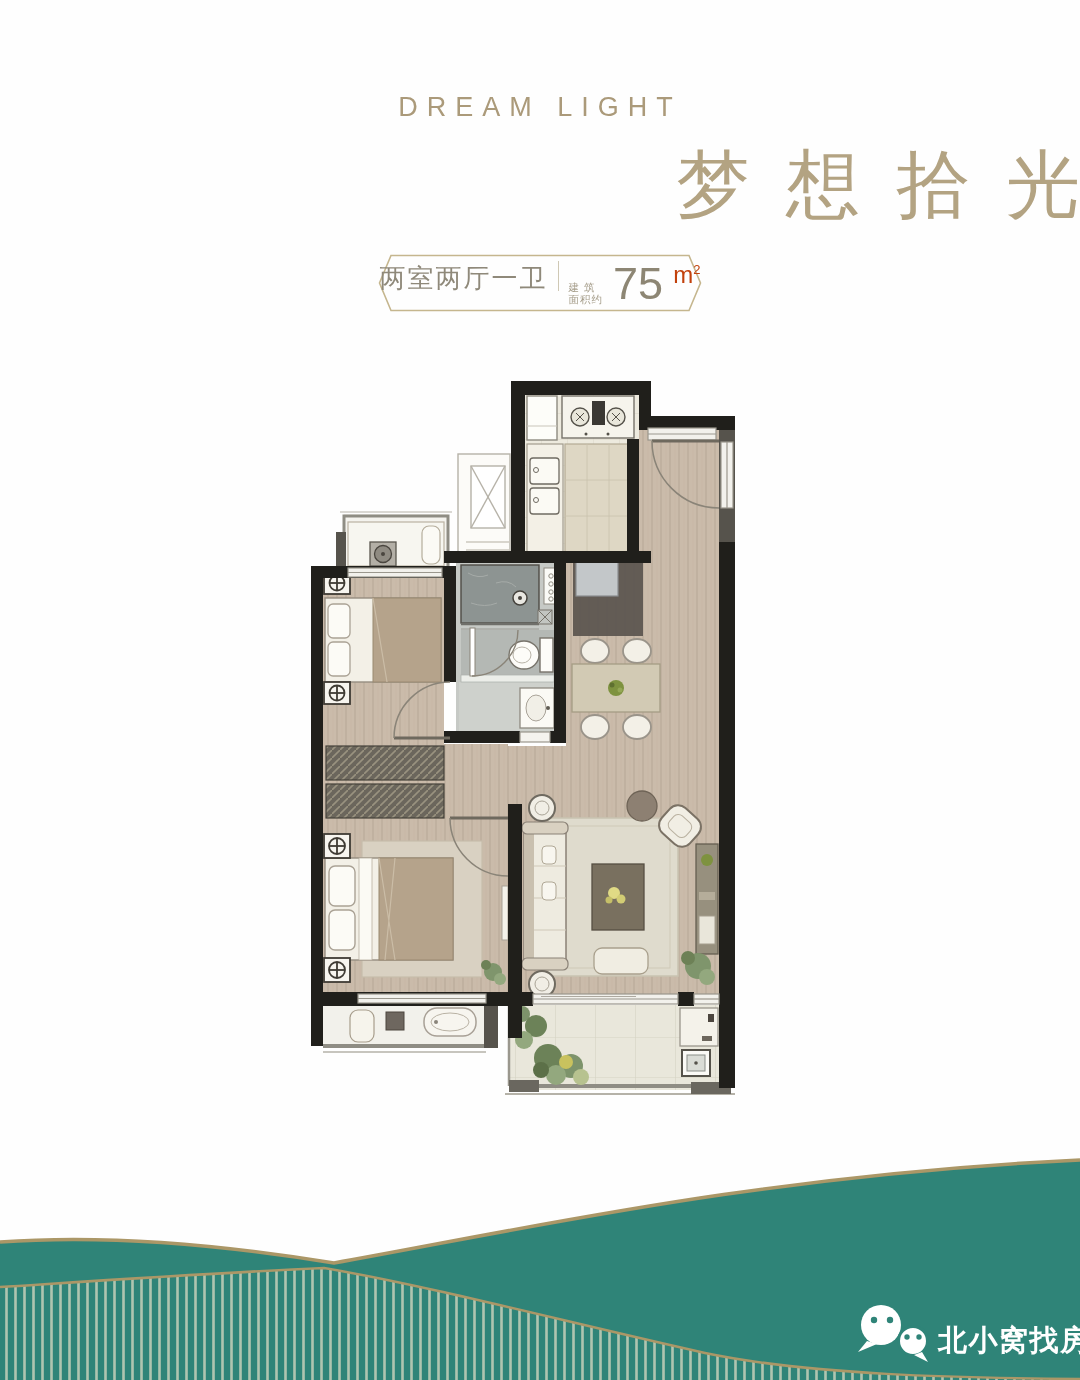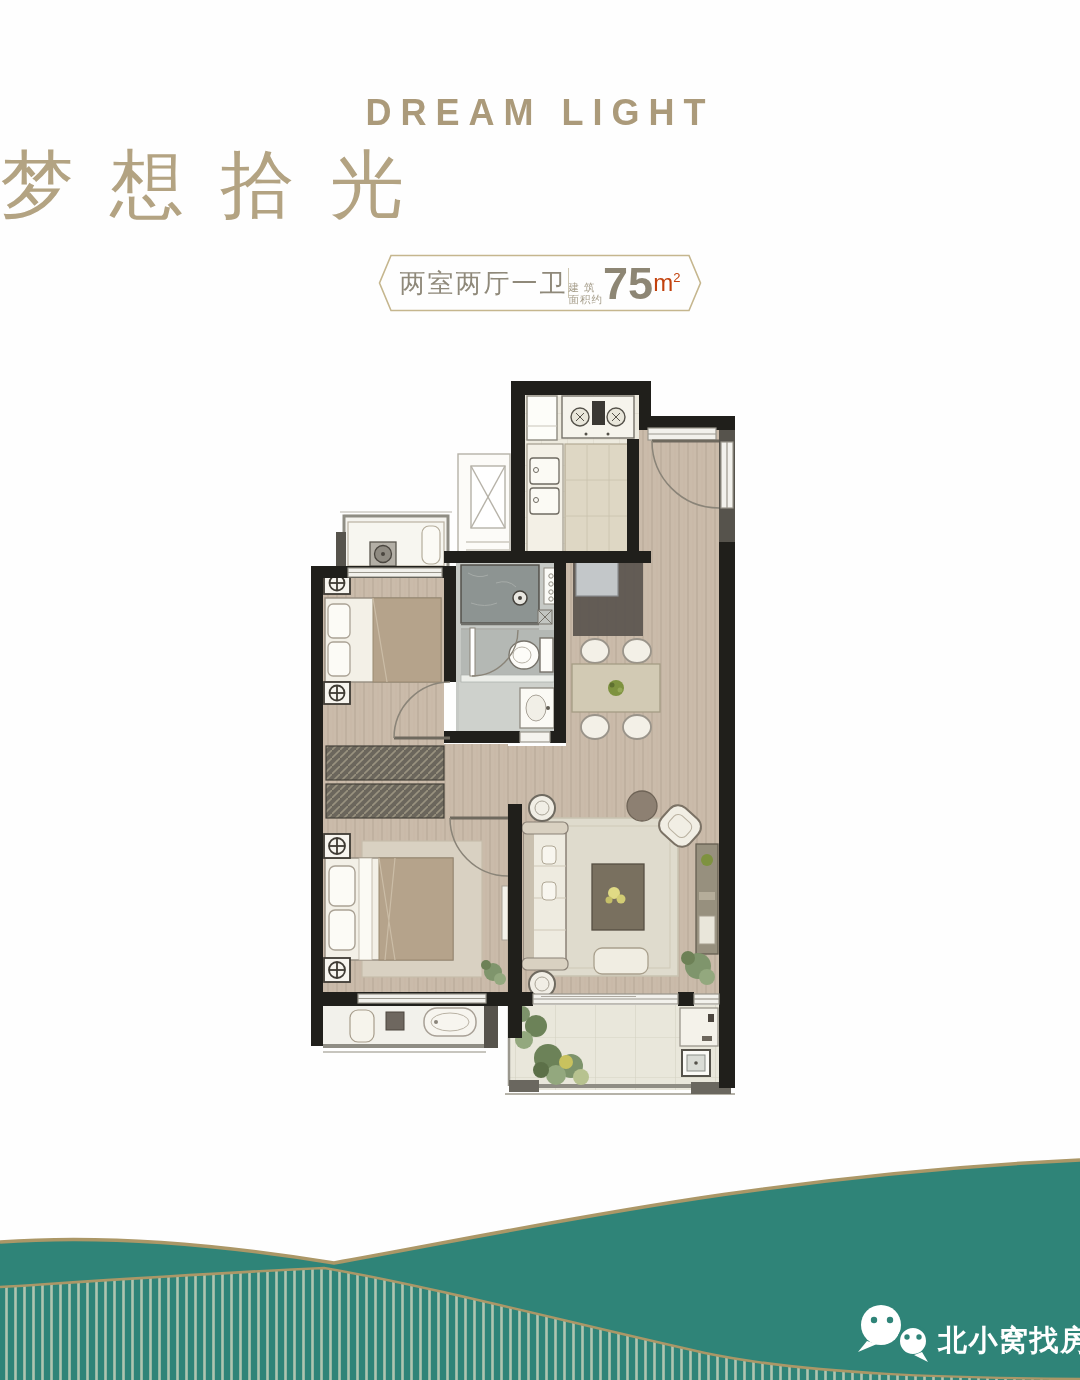--- a/index.html
+++ b/index.html
@@ -5,33 +5,33 @@
   html,body{margin:0;padding:0;background:#ffffff;}
   .page{position:relative;width:1080px;height:1380px;background:#fefefe;overflow:hidden;
         font-family:"Liberation Sans","DejaVu Sans",sans-serif;}
   
   :root{
     --teal:#2f8478; --gold-line:#ab9767; --stripe-line:#c6d0ba;
     --gold-text:#ab9a7a; --gold-title:#b3a382; --badge-text:#8f897a;
     --badge-border:#c5b68e; --wall:#201f1b; --wood:#cabbaa;
   }
   .subtitle-en{position:absolute;top:92px;left:0;width:100%;text-align:center;
-    font-size:36px;letter-spacing:9px;color:var(--gold-text);font-weight:700;}
-  .title-cn{position:absolute;top:142px;left:0;width:100%;text-align:left;
+    font-size:27px;letter-spacing:9px;color:var(--gold-text);font-weight:400;}
+  .title-cn{position:absolute;top:142px;left:0;width:100%;text-align:right;
     font-size:74px;font-weight:300;color:var(--gold-title);line-height:1.15;}
   .title-cn .tt{letter-spacing:36px;margin-right:-36px;}
   .badge{position:absolute;top:254px;left:50%;transform:translateX(-50%);
     width:324px;height:58px;display:flex;align-items:center;justify-content:center;}
   .badge svg.frame{position:absolute;left:0;top:0;width:100%;height:100%;}
-  .badge .inner{position:relative;display:flex;align-items:center;}
+  .badge .inner{position:relative;display:flex;align-items:flex-start;gap:10px;}
   .b-label{font-size:26px;letter-spacing:2px;color:var(--badge-text);font-weight:500;}
   .b-div{width:1px;height:30px;background:#cfc8b4;}
   .b-area{display:flex;flex-direction:column;justify-content:center;
     font-size:10.5px;line-height:12px;color:#a59d8a;letter-spacing:1px;margin-top:20px;}
-  .b-val{font-size:45px;font-weight:700;color:#8d8674;line-height:1;}
+  .b-val{font-size:45px;font-weight:400;color:#8d8674;line-height:1;}
   .b-unit{font-size:24px;color:#c2410c;}
   .b-unit sup{font-size:13px;}
   .plan{position:absolute;left:308px;top:378px;width:444px;height:730px;}
   .waves{position:absolute;left:0;top:1078px;width:1080px;height:302px;}
   .brand-text{font-family:"Liberation Sans","DejaVu Sans",sans-serif;}
 </style>
 </head>
 <body>
 
 <div class="page">

